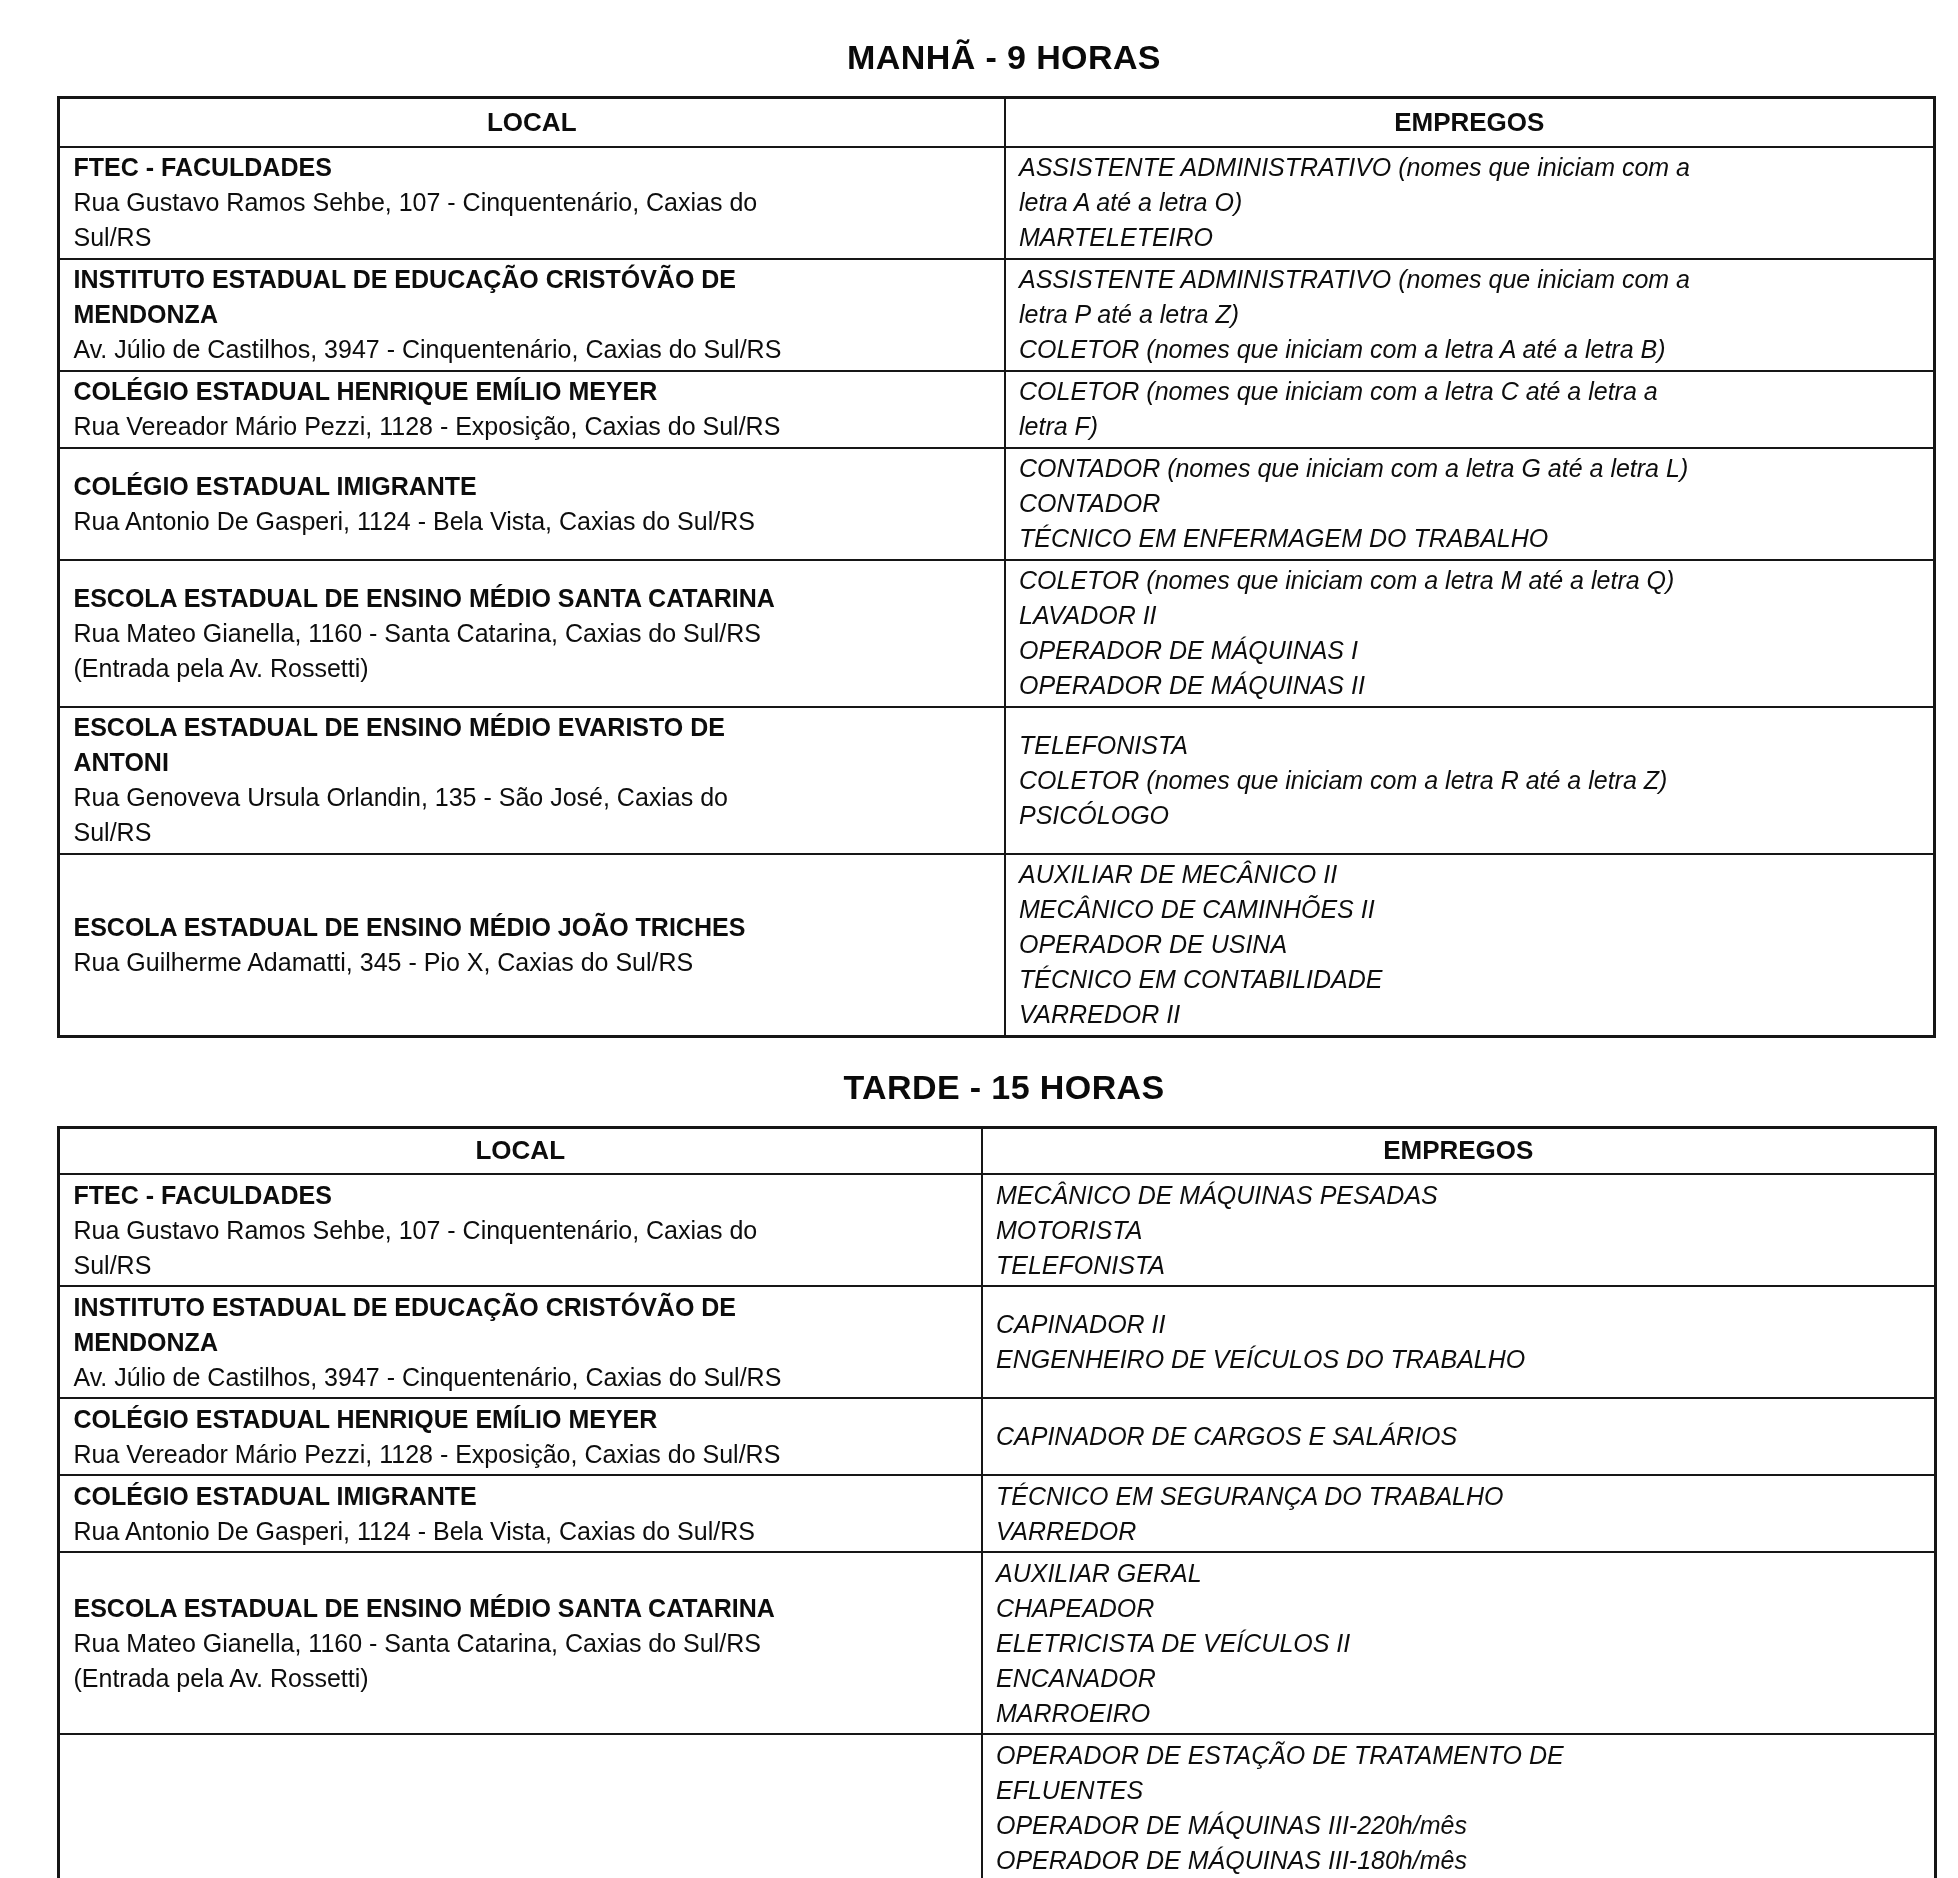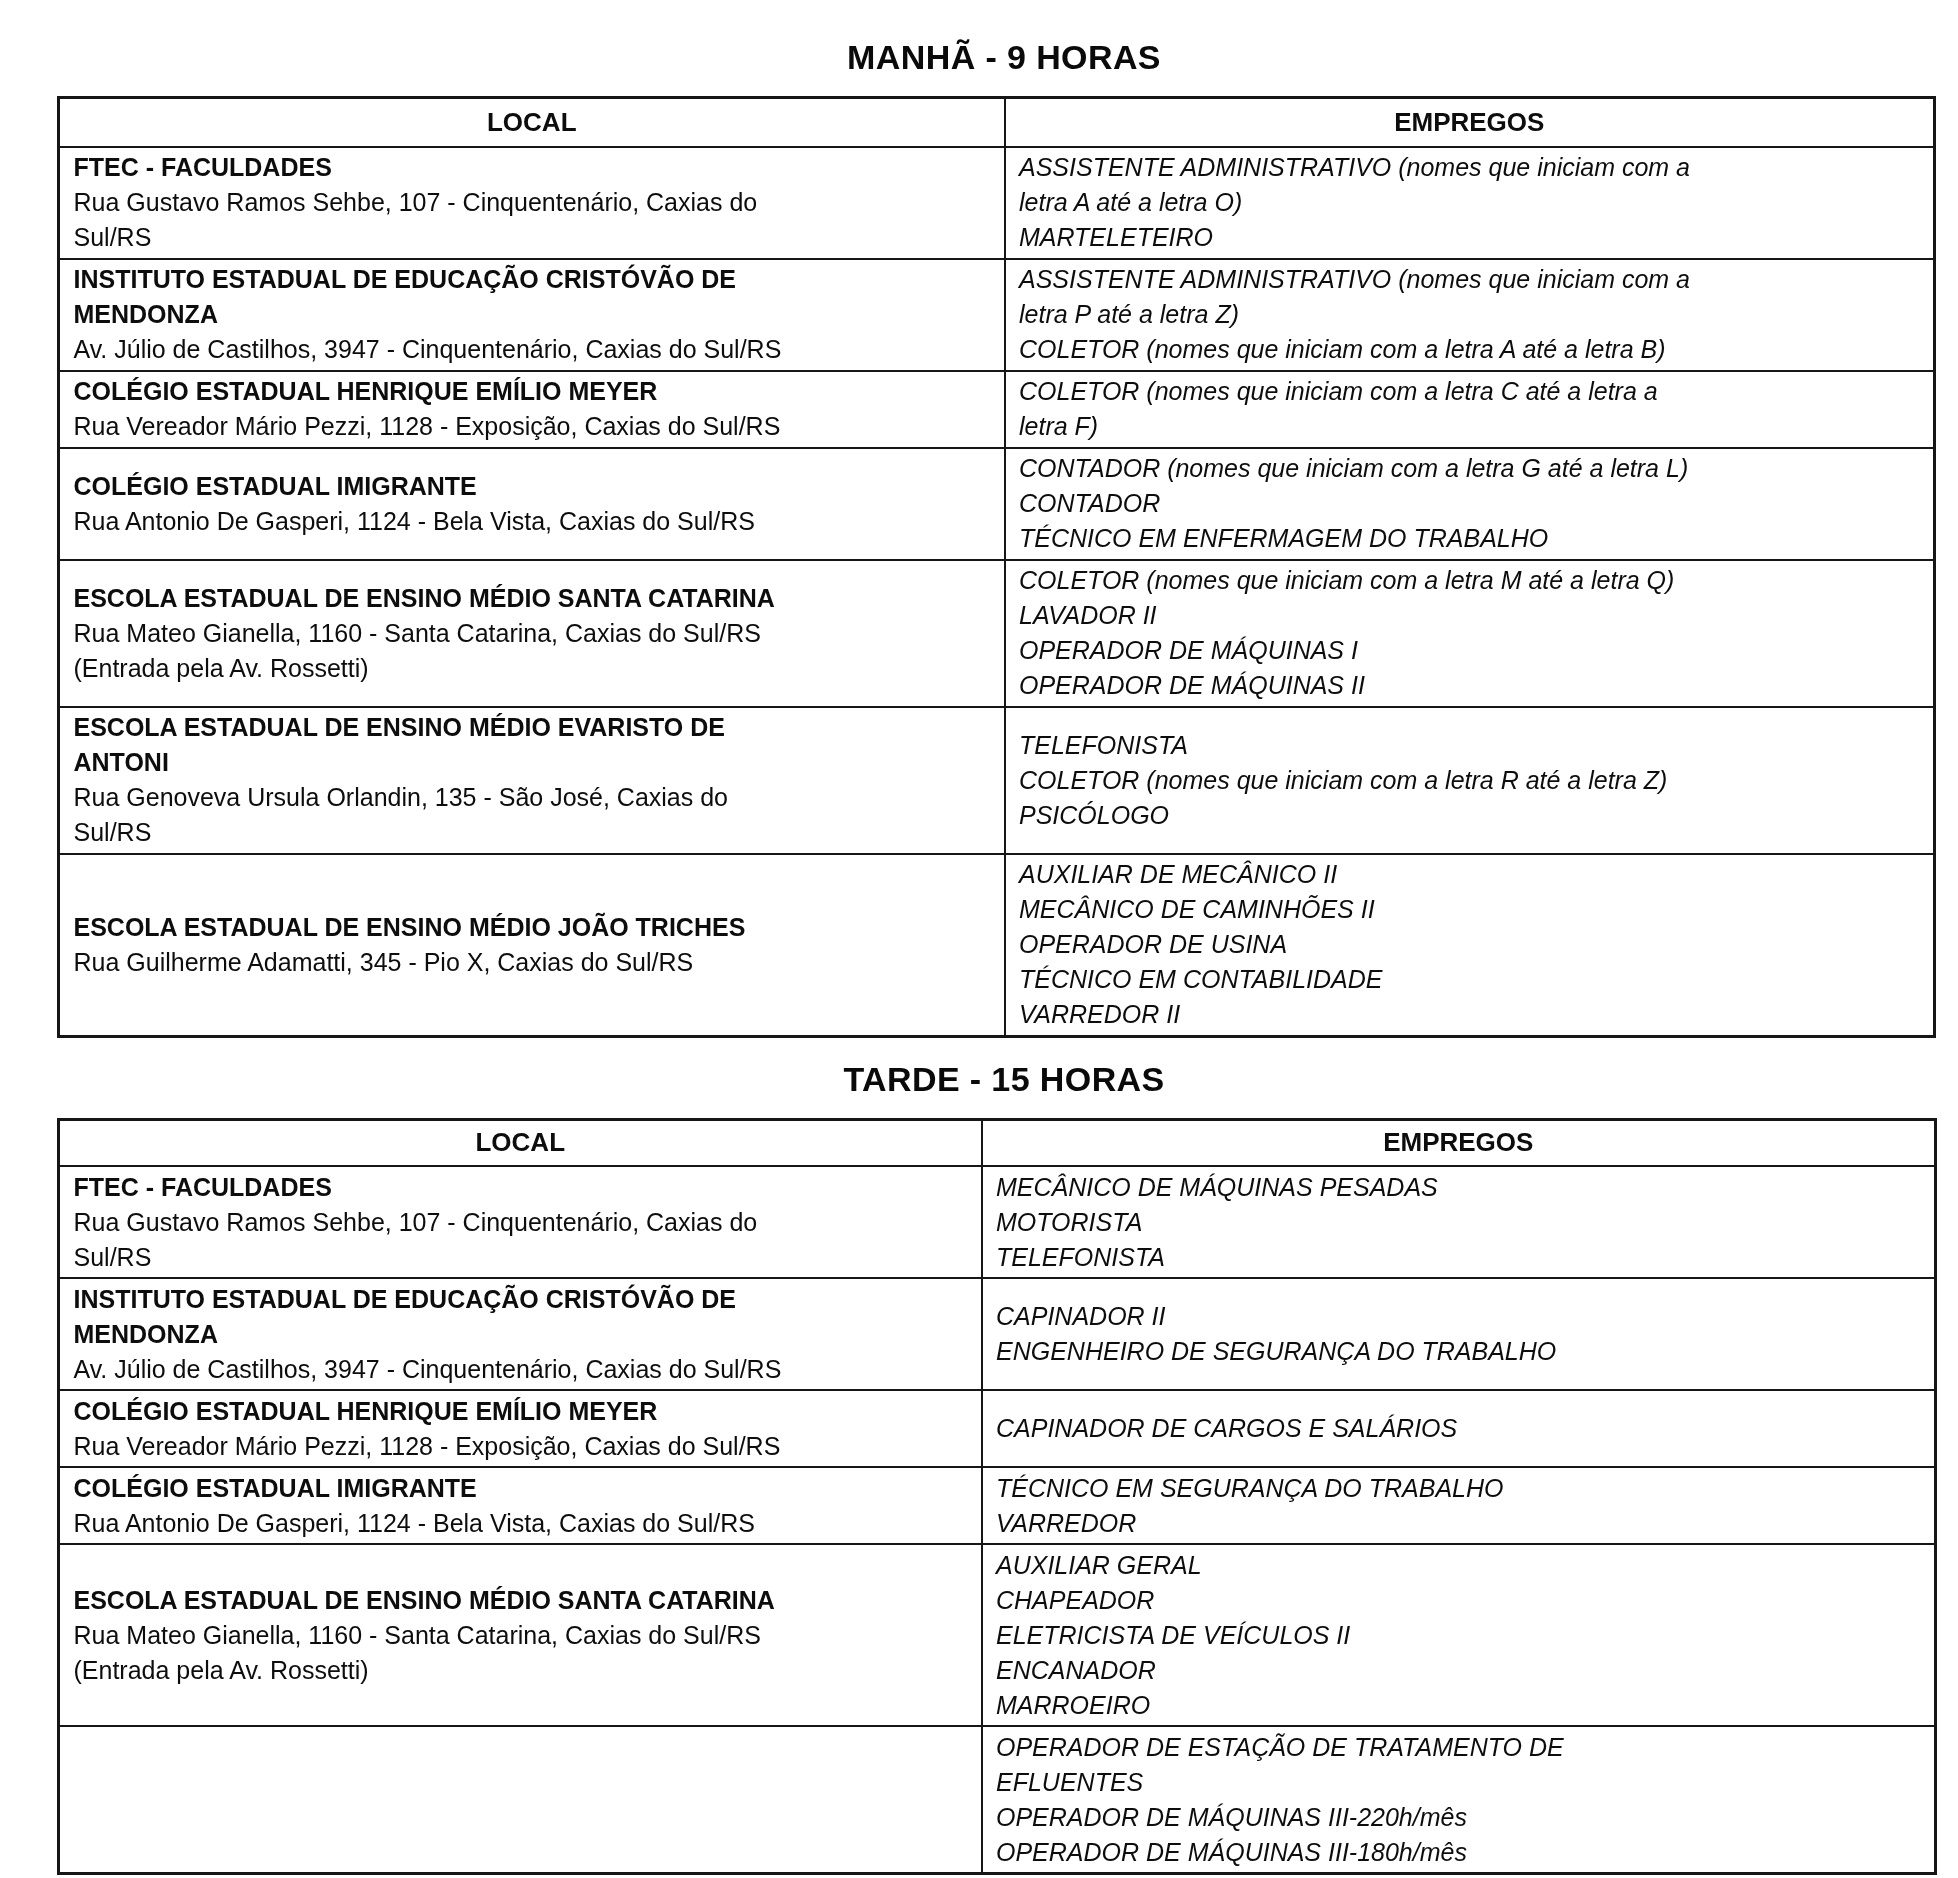--- a/index.html
+++ b/index.html
@@ -21,21 +21,21 @@
   .section-title {
     font-size: 34px;
     font-weight: bold;
     letter-spacing: 0.4px;
     margin: 0 0 22px 17px;
     line-height: 1.0;
     color: #0a0a0a;
     text-align: center;
   }
   .section-2 .section-title {
-    margin-top: 24px;
+    margin-top: 32px;
   }
   table.schedule {
     border-collapse: collapse;
     table-layout: fixed;
     width: 1876px;
     border: 3.4px solid #161616;
     background: #ffffff;
   }
   table.schedule th,
   table.schedule td {
@@ -219,21 +219,21 @@
         </td>
       </tr>
       <tr class="r2">
         <td>
           <div class="loc-name">INSTITUTO ESTADUAL DE EDUCAÇÃO CRISTÓVÃO DE
 MENDONZA</div>
           <div class="loc-addr">Av. Júlio de Castilhos, 3947 - Cinquentenário, Caxias do Sul/RS</div>
         </td>
         <td>
           <div class="jobs">CAPINADOR II
-ENGENHEIRO DE SEGURANÇA DO TRABALHO</div>
+ENGENHEIRO DE VEÍCULOS DO TRABALHO</div>
         </td>
       </tr>
       <tr class="r3">
         <td>
           <div class="loc-name">COLÉGIO ESTADUAL HENRIQUE EMÍLIO MEYER</div>
           <div class="loc-addr">Rua Vereador Mário Pezzi, 1128 - Exposição, Caxias do Sul/RS</div>
         </td>
         <td>
           <div class="jobs">CAPINADOR DE CARGOS E SALÁRIOS</div>
         </td>

